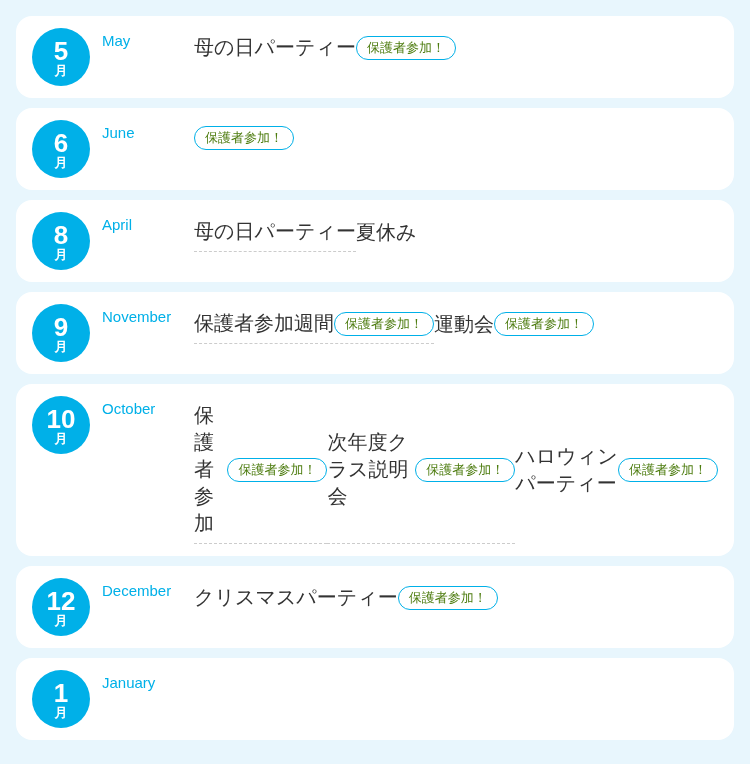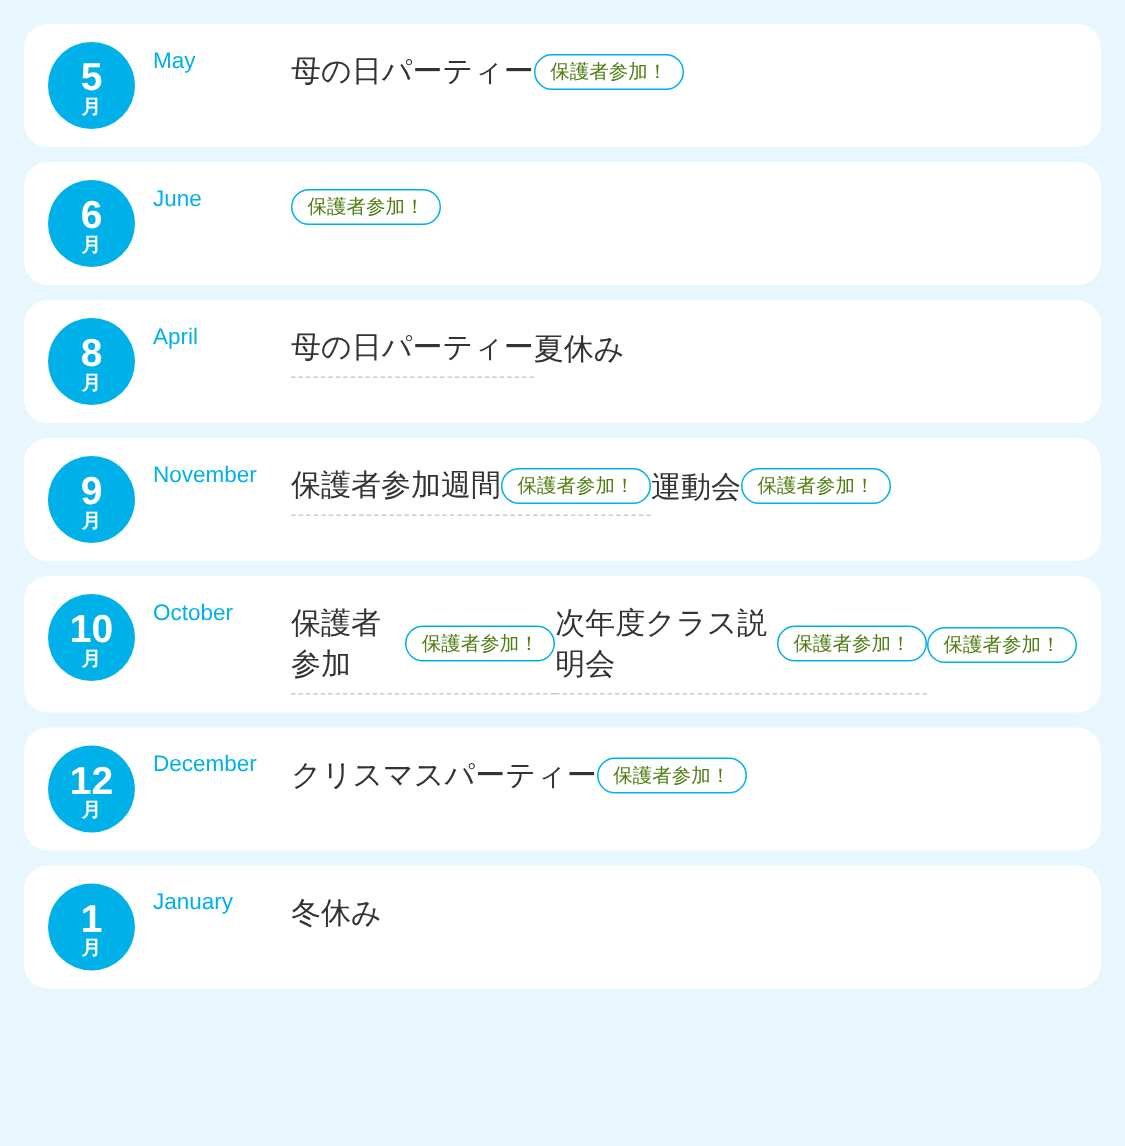--- a/index.html
+++ b/index.html
@@ -181,20 +181,21 @@
         <div class="events-list">
           <div class="event-row">
             <span class="event-name">保護者参加</span>
             <span class="badge-parent">保護者参加！</span>
           </div>
           <div class="event-row">
             <span class="event-name">次年度クラス説明会</span>
             <span class="badge-parent">保護者参加！</span>
           </div>
           <div class="event-row">
+            <span class="event-name">ハロウィンパーティー</span>
             <span class="badge-parent">保護者参加！</span>
           </div>
         </div>
       </div>
     </div>
     <div class="month-block">
       <div class="month-badge">
         <span class="num">12</span>
         <span class="tsuki">月</span>
       </div>
@@ -208,20 +209,15 @@
         </div>
       </div>
     </div>
     <div class="month-block">
       <div class="month-badge">
         <span class="num">1</span>
         <span class="tsuki">月</span>
       </div>
       <div class="month-content">
         <div class="month-label">January</div>
-        <div class="events-list">
-          <div class="event-row">
-            <span class="event-name">冬休み</span>
-          </div>
-        </div>
       </div>
     </div>
   </div>
 
 </body></html>

